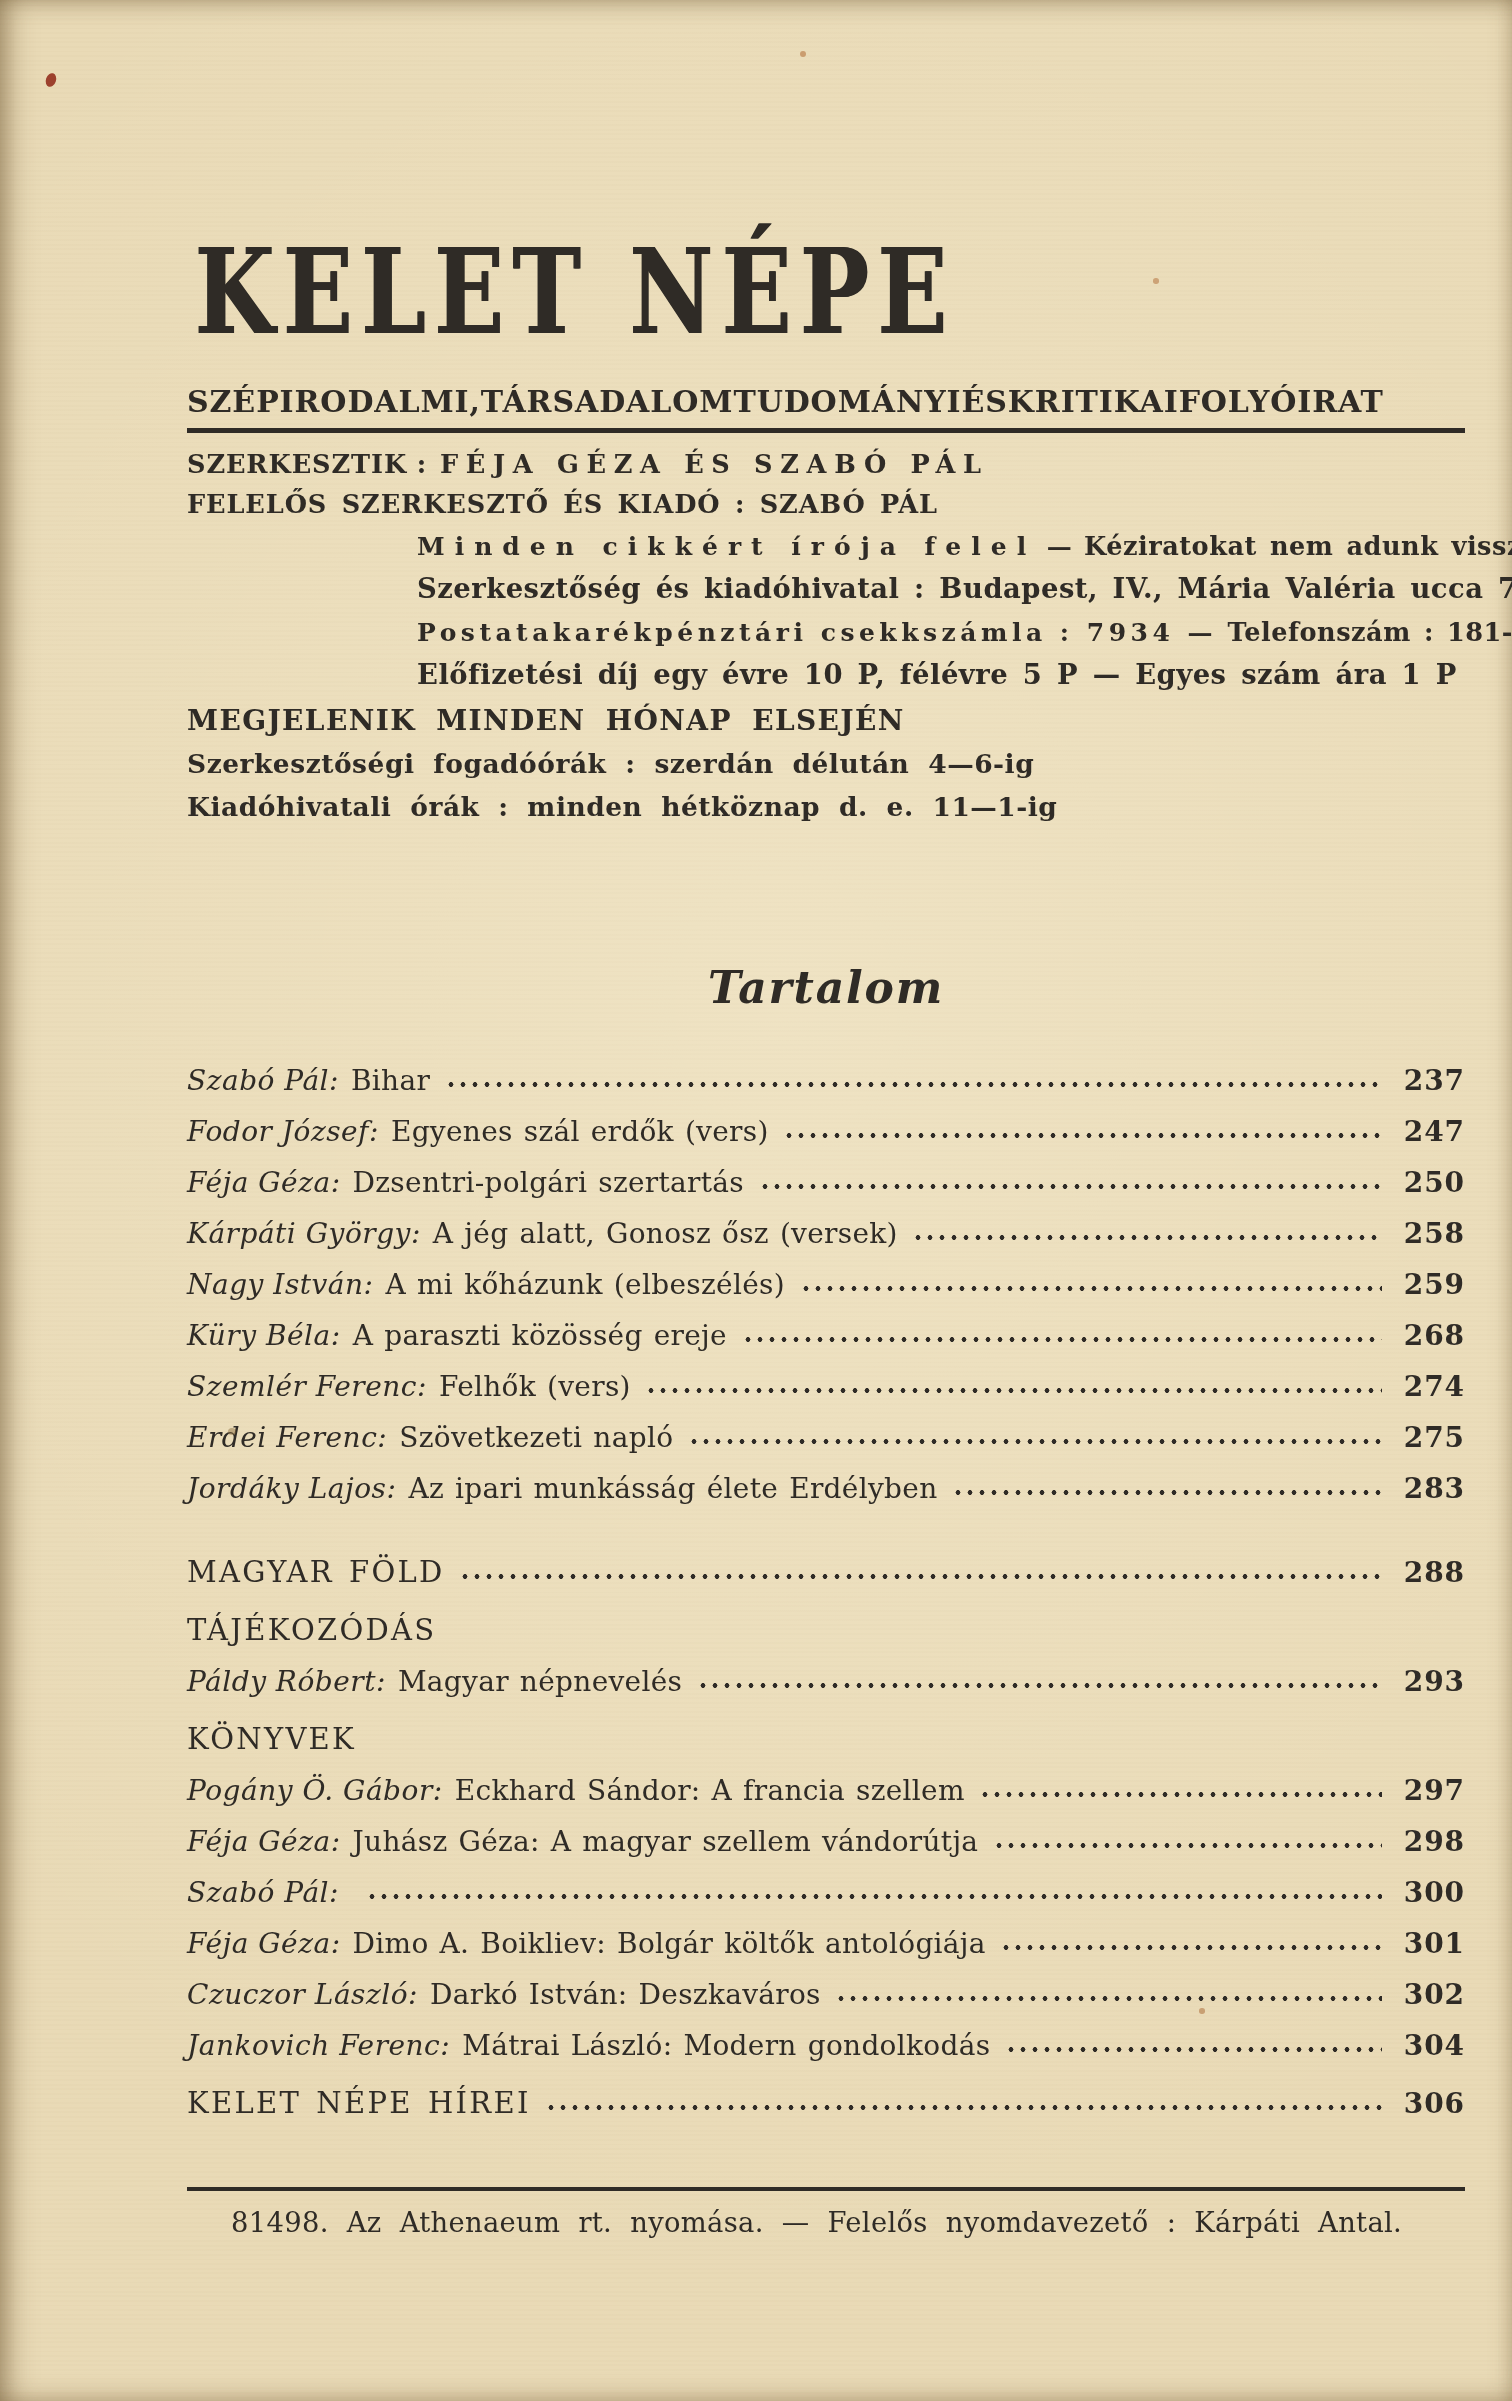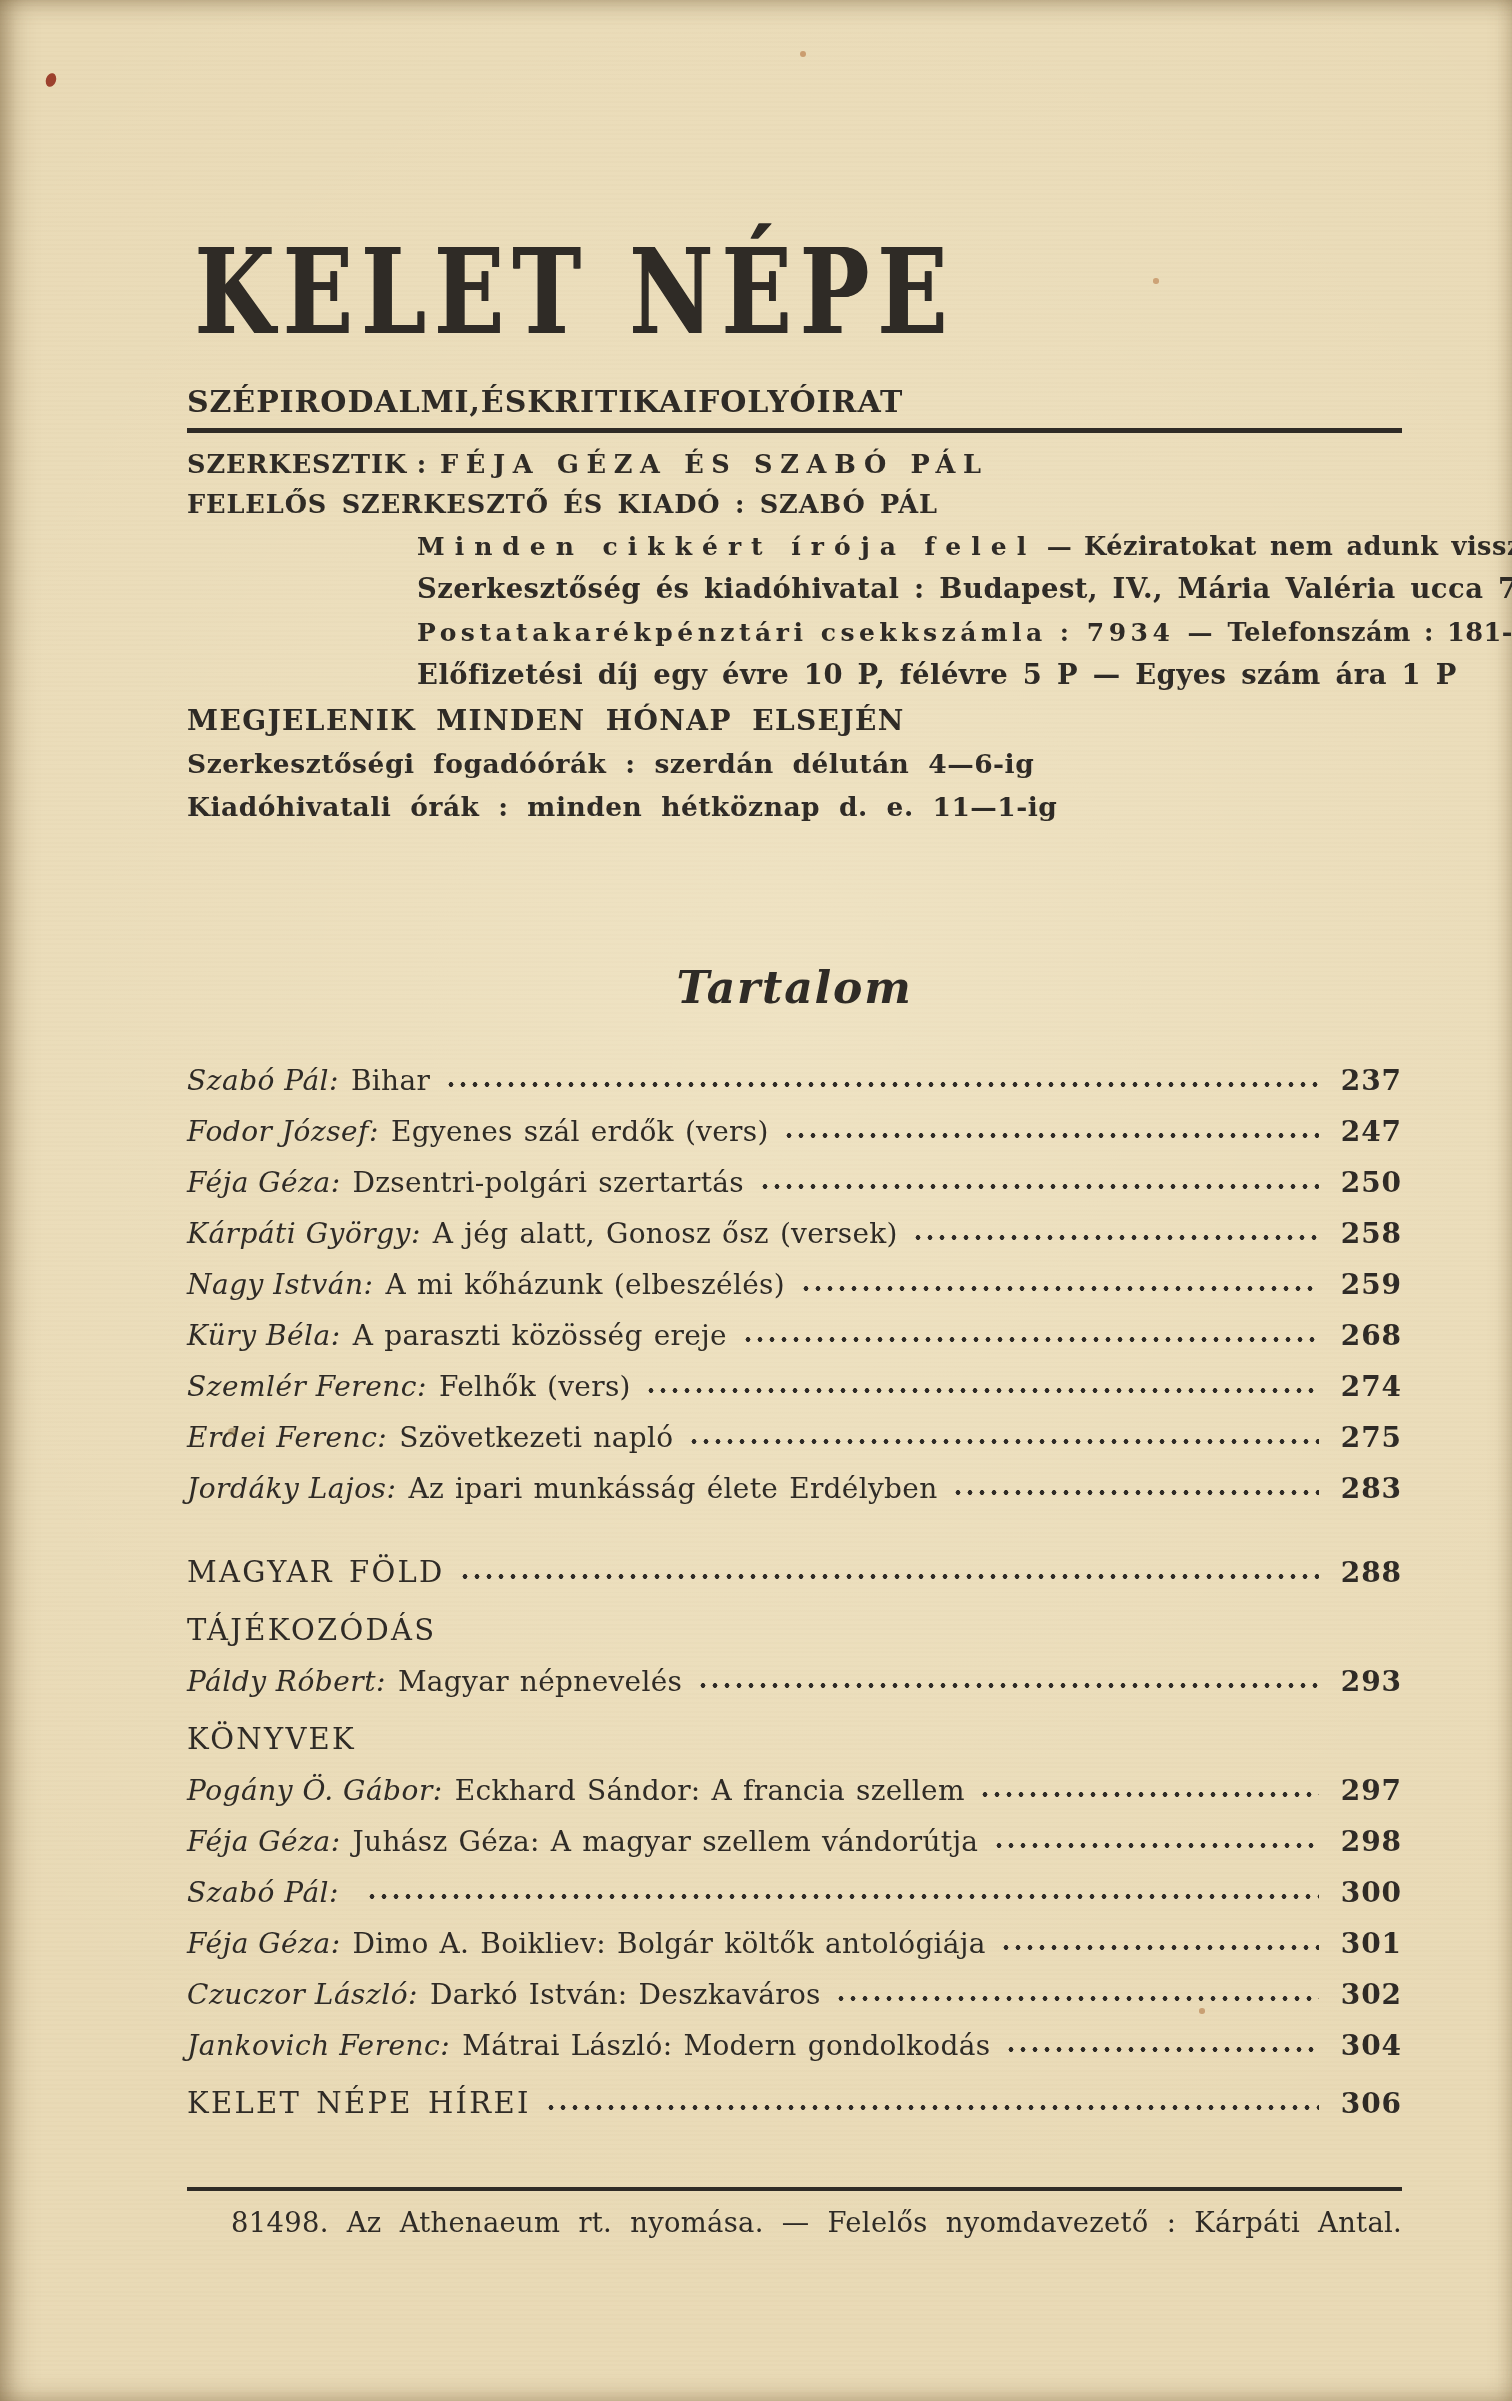--- a/index.html
+++ b/index.html
@@ -17,21 +17,21 @@
       radial-gradient(ellipse 120% 90% at 52% 42%, rgba(255,250,230,.28), rgba(0,0,0,0) 60%),
       repeating-linear-gradient(180deg, rgba(120,90,40,.02) 0 1.8px, rgba(0,0,0,0) 1.8px 4.6px),
       var(--bg);
     box-shadow:
       inset 20px 0 27.4px -12.8px rgba(96,72,36,.5),
       inset -12.8px 0 24px -14.6px rgba(96,72,36,.35),
       inset 0 14.6px 27.4px -16.4px rgba(96,72,36,.4),
       inset 0 -14.6px 27.4px -16.4px rgba(96,72,36,.35);
     color:var(--ink);
     overflow:hidden;
-    padding:254px 110px 0 187px;
+    padding:254px 47px 0 187px;
   }
   .speck{position:absolute;border-radius:50%;}
   .speck.red{left:46px;top:73px;width:10px;height:13.7px;background:#93301e;transform:rotate(18deg);opacity:.9;}
   .speck.o1{left:800px;top:51px;width:6.4px;height:6.4px;background:#b06a33;opacity:.55;}
   .speck.o2{left:1153px;top:278px;width:5.5px;height:5.5px;background:#b06a33;opacity:.5;}
   .speck.o3{left:228px;top:1428px;width:8.2px;height:7.3px;background:#8a6a3a;opacity:.45;}
   .speck.o4{left:1199px;top:2008px;width:5.5px;height:5.5px;background:#a8652f;opacity:.5;}
 
   
   .title{height:108px;margin-left:7.3px;}
@@ -102,20 +102,21 @@
   <span class="speck o3"></span>
   <span class="speck o4"></span>
 
   <header>
     <h1 class="title">
       <span class="title-inner">KELET NÉPE</span>
     </h1>
 
     <div class="subtitle m-line">
         <span>SZÉPIRODALMI,</span>
+        <span>TÁRSADALOMTUDOMÁNYI</span>
         <span>ÉS</span>
         <span>KRITIKAI</span>
         <span>FOLYÓIRAT</span>
       </div>
     <div class="rule"></div>
 
     <div class="editors m-line">
       <span class="lbl">SZERKESZTIK :</span><span class="val">FÉJA GÉZA ÉS SZABÓ PÁL</span>
     </div>
 

